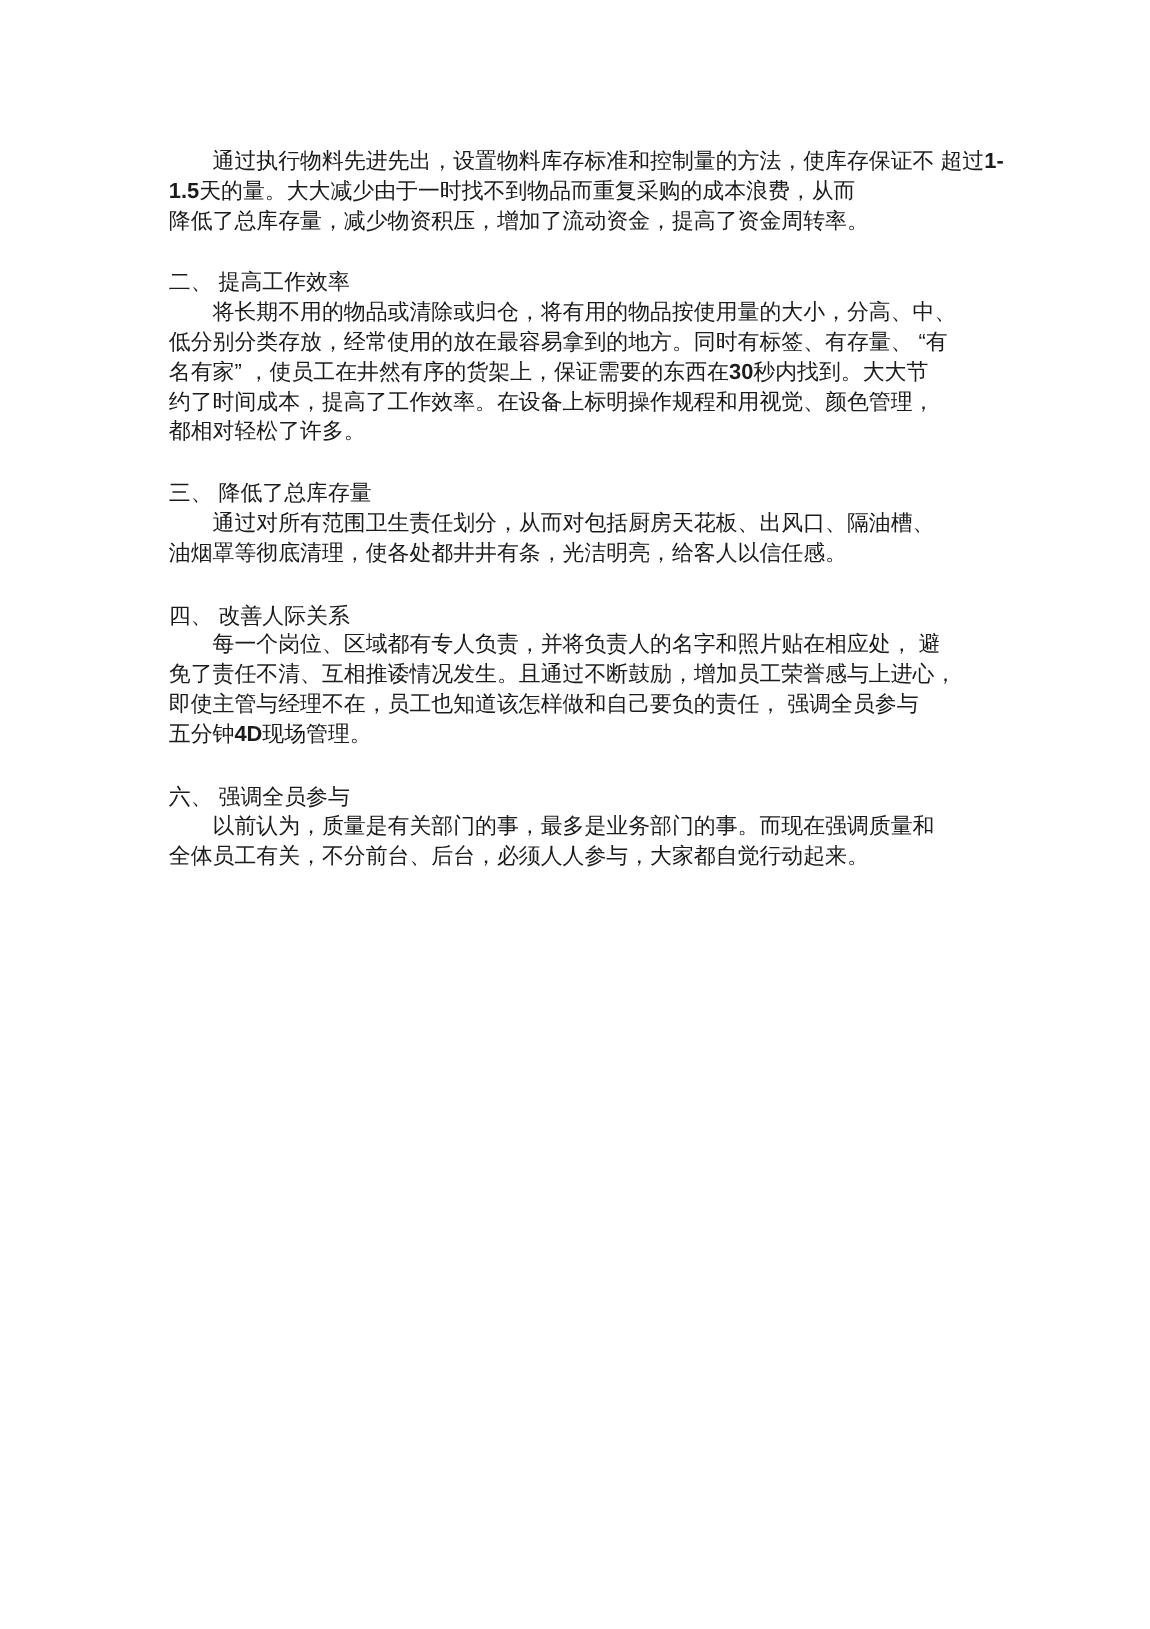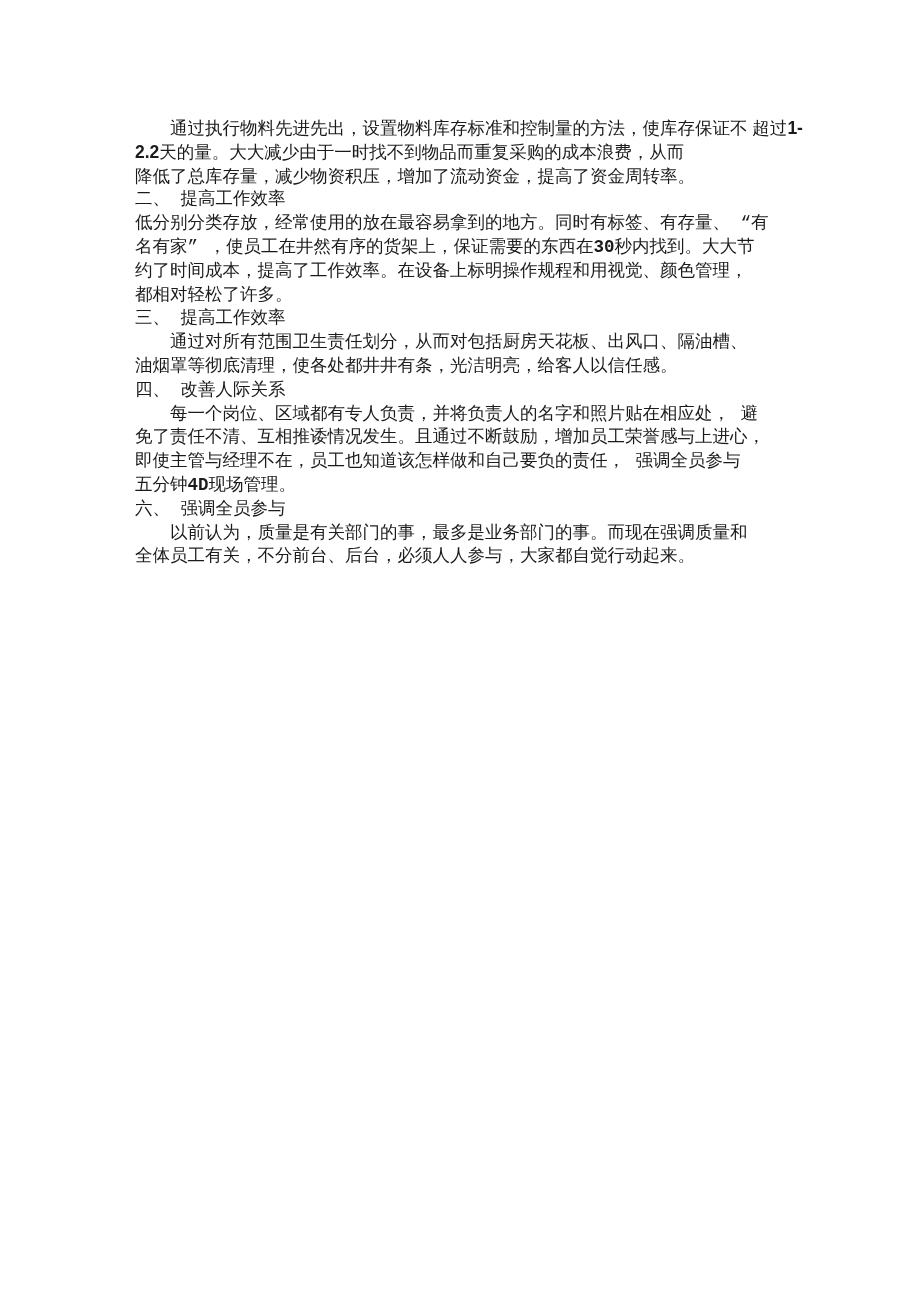--- a/index.html
+++ b/index.html
@@ -16,51 +16,52 @@
     font-family: "Liberation Sans", "DejaVu Sans", sans-serif;
   }
   .doc {
     padding: 117px 60px 0 135px;
     color: #1b1b1b;
     font-size: 17.5px;
     line-height: 23.8px;
     font-weight: 400;
   }
   .section + .section {
-    font-family: Liberation Mono, monospace;
+    margin-top: 26px;
   }
   .line {
     white-space: pre;
   }
   .heading {
     white-space: pre;
   }
   .b {
     font-weight: 700;
   }
 </style>
 </head>
 <body>
 
 <div class="page">
   <div class="doc" id="doc">
       <div class="section">
         <div class="line"><span>　　通过执行物料先进先出，设置物料库存标准和控制量的方法，使库存保证不 超过</span><span class="b">1-</span></div>
-        <div class="line"><span class="b">2.2</span><span>天的量。大大减少由于一时找不到物品而重复采购的成本浪费，从而</span></div>
+        <div class="line"><span class="b">1.5</span><span>天的量。大大减少由于一时找不到物品而重复采购的成本浪费，从而</span></div>
         <div class="line"><span>降低了总库存量，减少物资积压，增加了流动资金，提高了资金周转率。</span></div>
       </div>
       <div class="section">
         <div class="heading">二、 提高工作效率</div>
+        <div class="line"><span>　　将长期不用的物品或清除或归仓，将有用的物品按使用量的大小，分高、中、</span></div>
         <div class="line"><span>低分别分类存放，经常使用的放在最容易拿到的地方。同时有标签、有存量、 “有</span></div>
         <div class="line"><span>名有家” ，使员工在井然有序的货架上，保证需要的东西在</span><span class="b">30</span><span>秒内找到。大大节</span></div>
         <div class="line"><span>约了时间成本，提高了工作效率。在设备上标明操作规程和用视觉、颜色管理，</span></div>
         <div class="line"><span>都相对轻松了许多。</span></div>
       </div>
       <div class="section">
-        <div class="heading">三、 提高工作效率</div>
+        <div class="heading">三、 降低了总库存量</div>
         <div class="line"><span>　　通过对所有范围卫生责任划分，从而对包括厨房天花板、出风口、隔油槽、</span></div>
         <div class="line"><span>油烟罩等彻底清理，使各处都井井有条，光洁明亮，给客人以信任感。</span></div>
       </div>
       <div class="section">
         <div class="heading">四、 改善人际关系</div>
         <div class="line"><span>　　每一个岗位、区域都有专人负责，并将负责人的名字和照片贴在相应处， 避</span></div>
         <div class="line"><span>免了责任不清、互相推诿情况发生。且通过不断鼓励，增加员工荣誉感与上进心，</span></div>
         <div class="line"><span>即使主管与经理不在，员工也知道该怎样做和自己要负的责任， 强调全员参与</span></div>
         <div class="line"><span>五分钟</span><span class="b">4D</span><span>现场管理。</span></div>
       </div>

